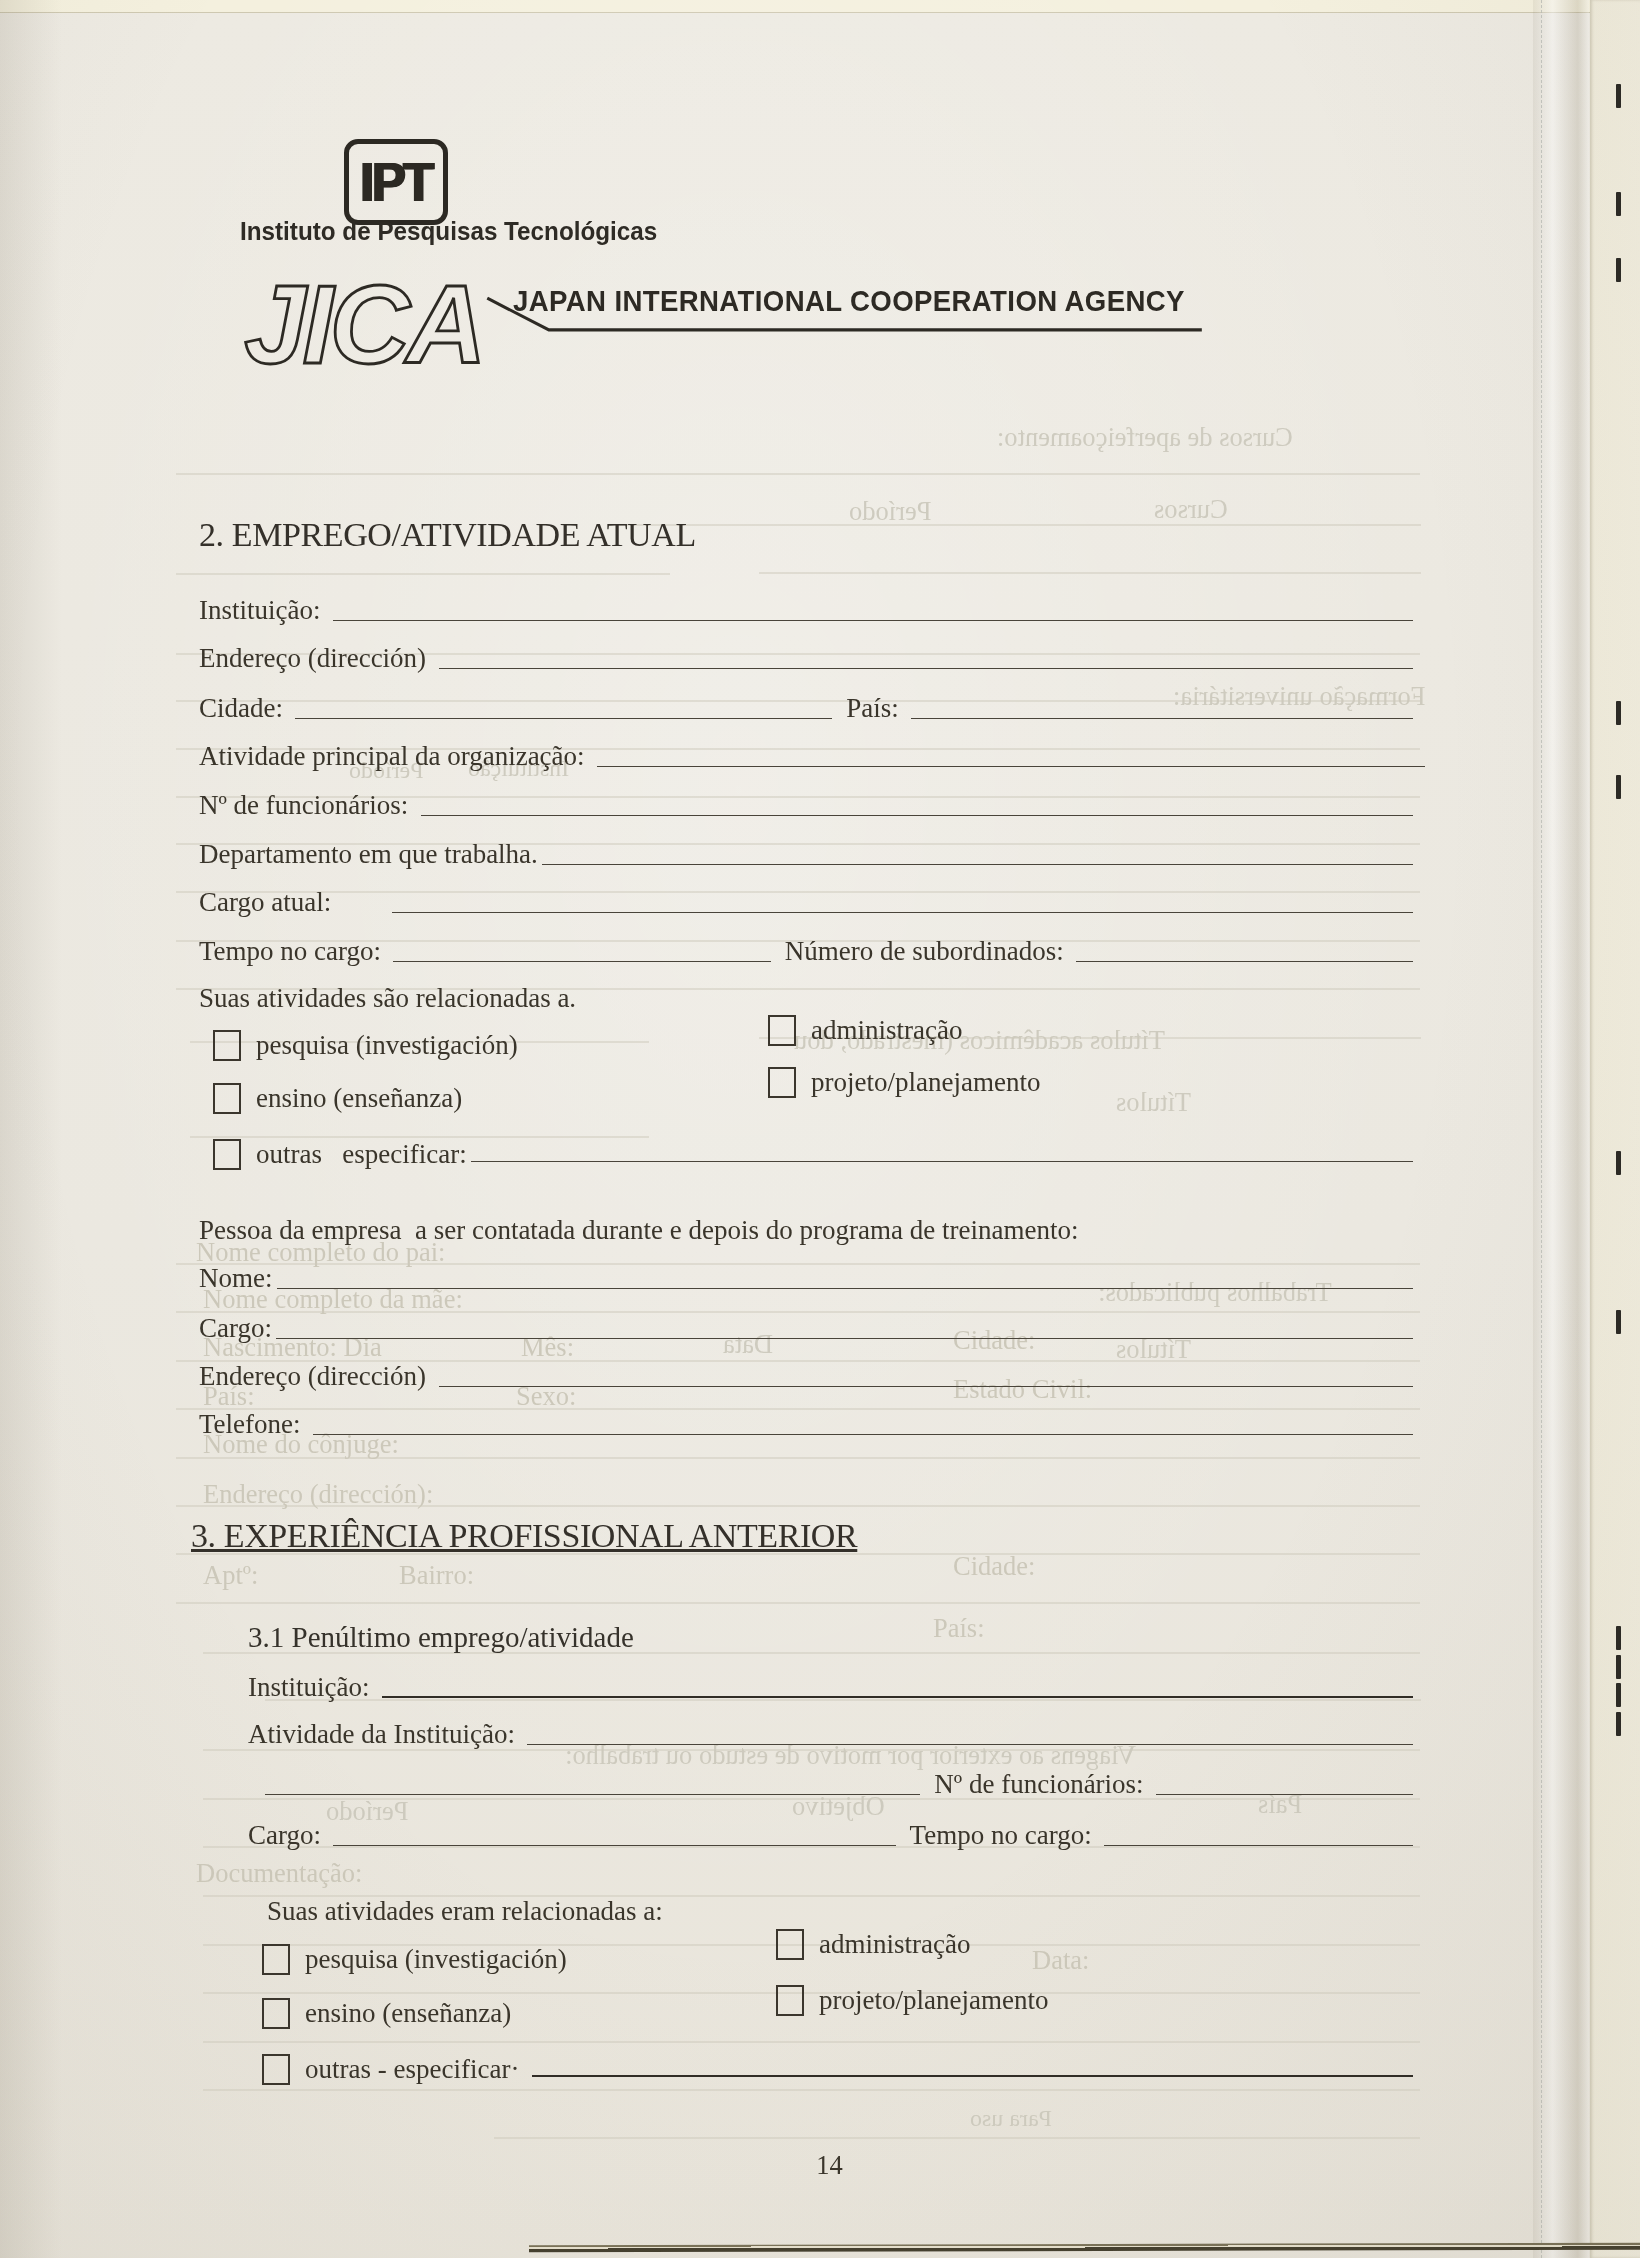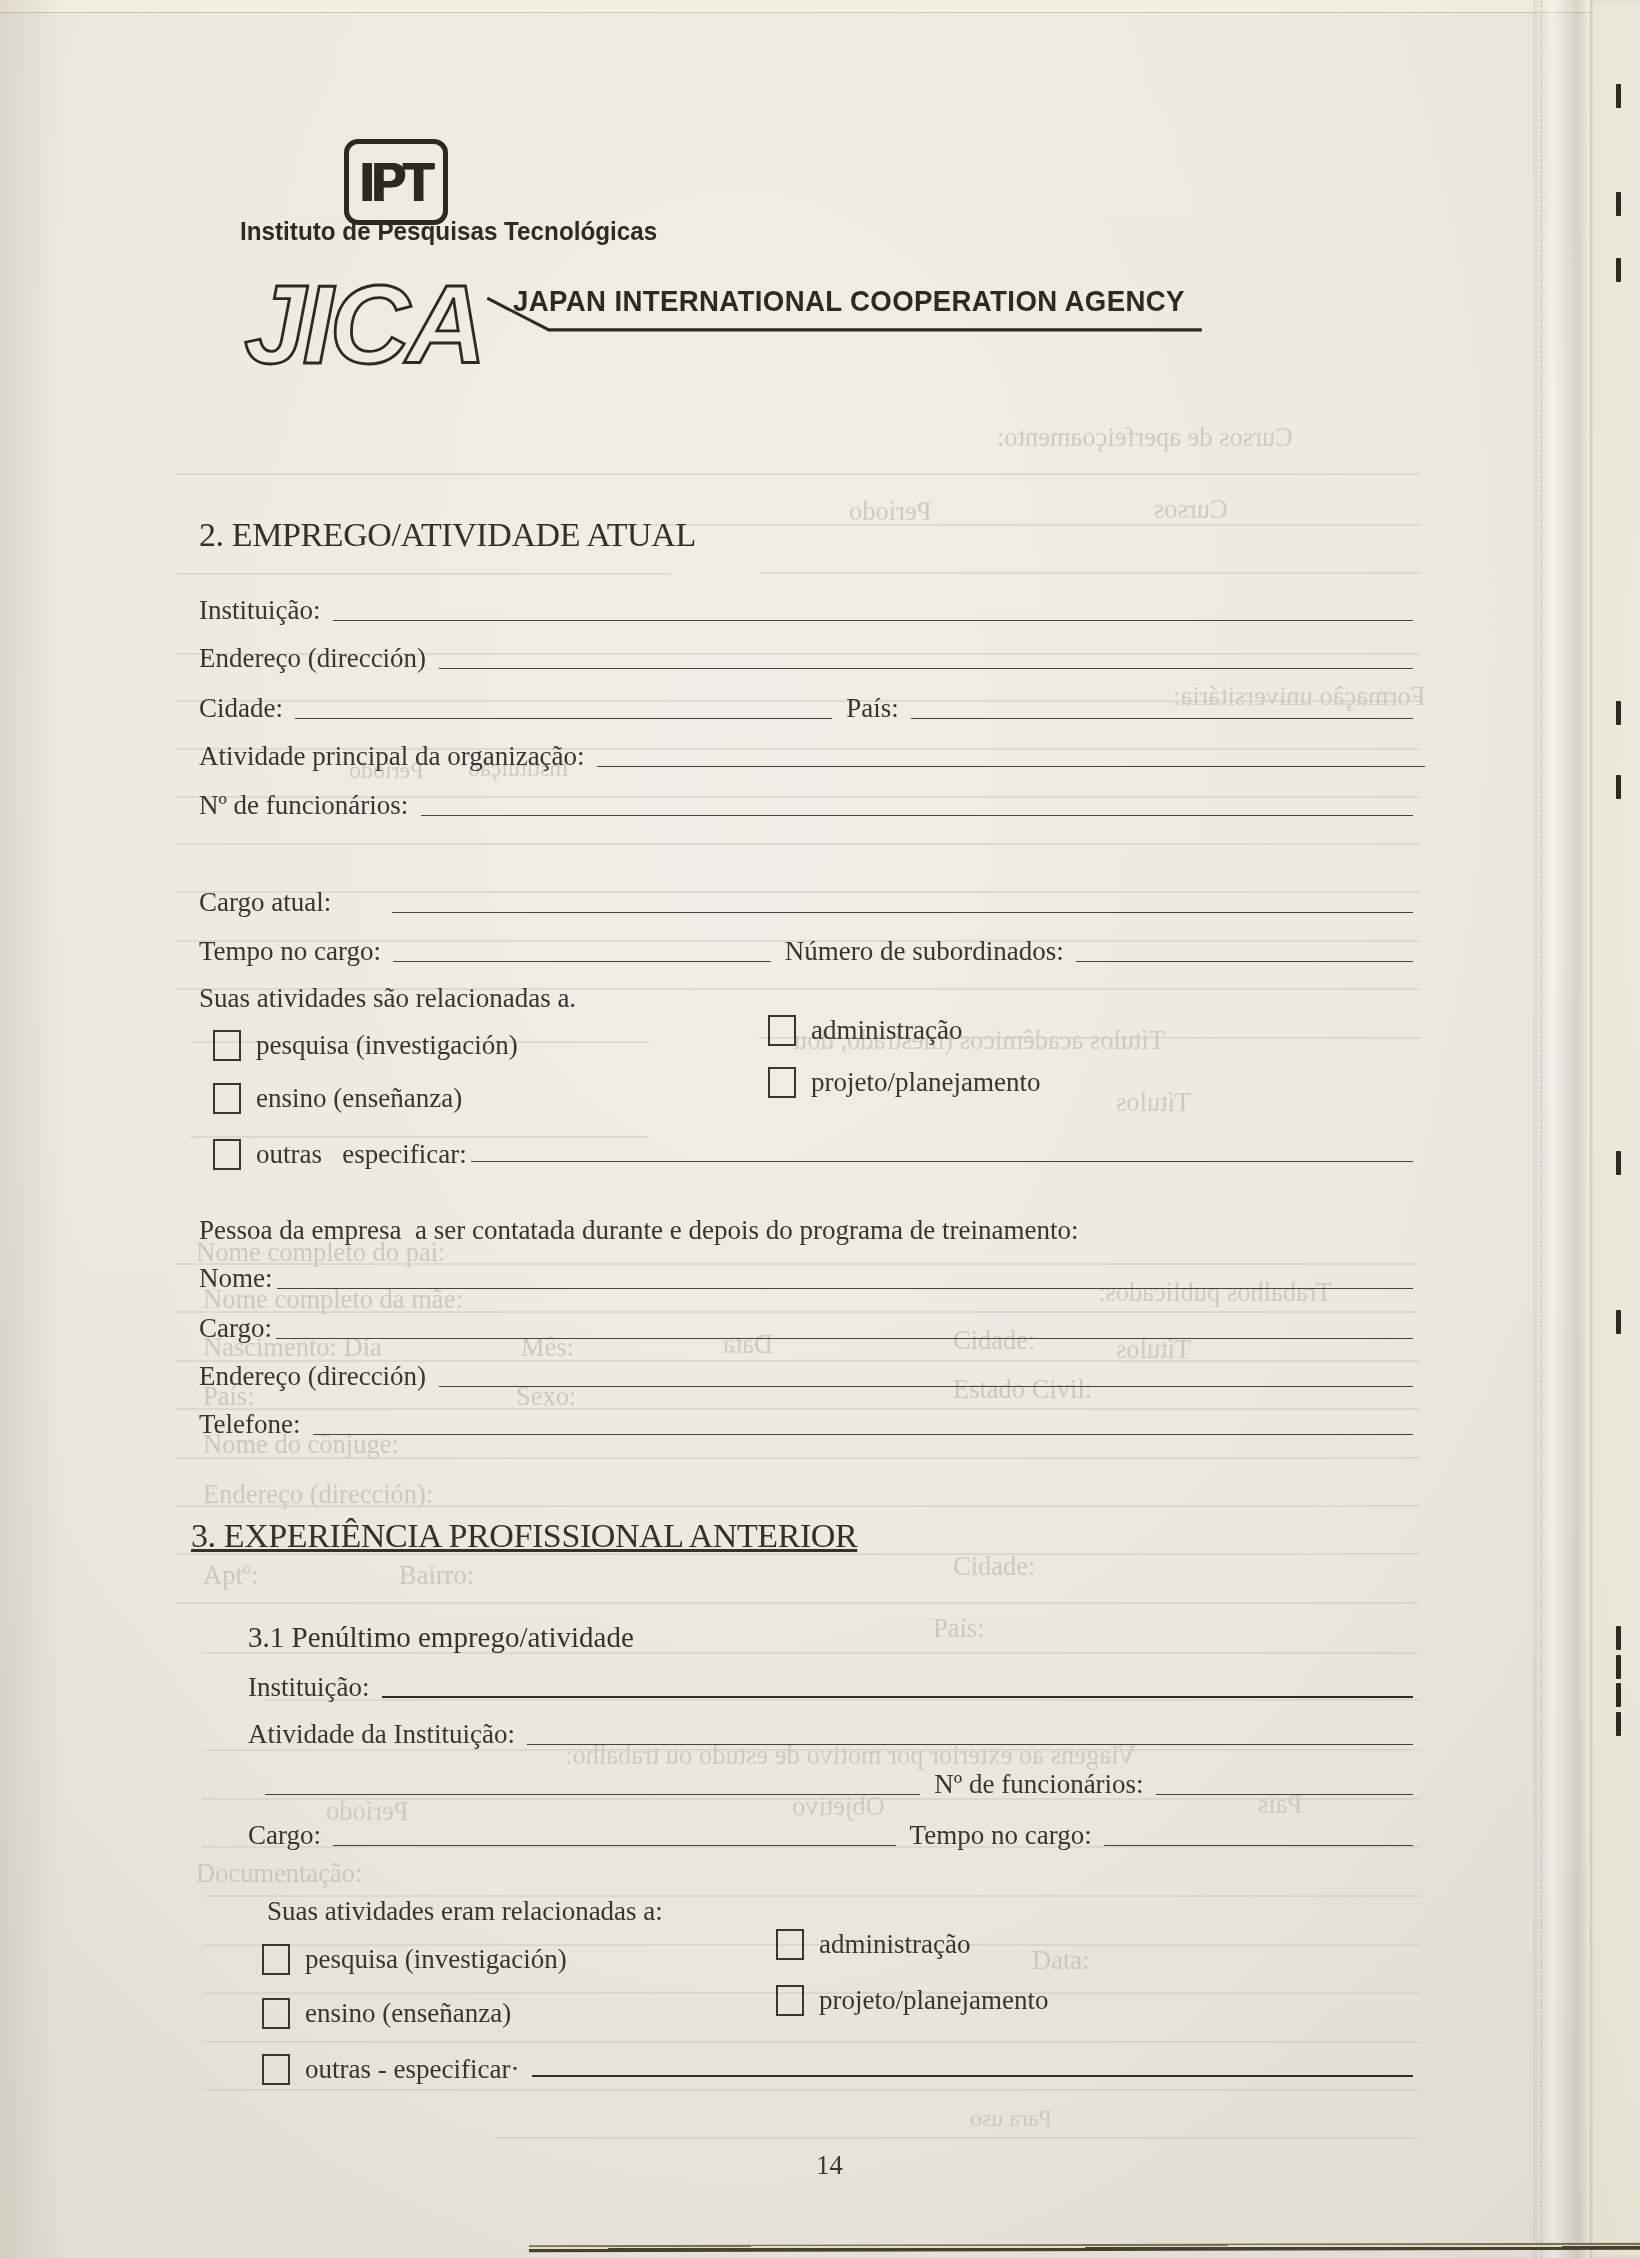--- a/index.html
+++ b/index.html
@@ -169,20 +169,24 @@
       <span class="ln" style="flex:1"></span>
     </div>
     <div class="row" style="left:199px;right:216px;top:741px;">
       <span class="lbl">Atividade principal da organização:</span>
       <span class="ln"></span>
     </div>
     <div class="row" style="left:199px;right:228px;top:790px;">
       <span class="lbl">Nº de funcionários:</span>
       <span class="ln"></span>
     </div>
+    <div class="row" style="left:199px;right:228px;top:839px;">
+      <span class="lbl tight">Departamento em que trabalha.</span>
+      <span class="ln"></span>
+    </div>
     <div class="row" style="left:199px;right:228px;top:887px;gap:48px;">
       <span class="lbl">Cargo atual:</span>
       <span class="ln"></span>
     </div>
     <div class="row" style="left:199px;right:228px;top:936px;">
       <span class="lbl">Tempo no cargo:</span>
       <span class="ln sep" style="flex:1.12"></span>
       <span class="lbl">Número de subordinados:</span>
       <span class="ln" style="flex:1"></span>
     </div>

